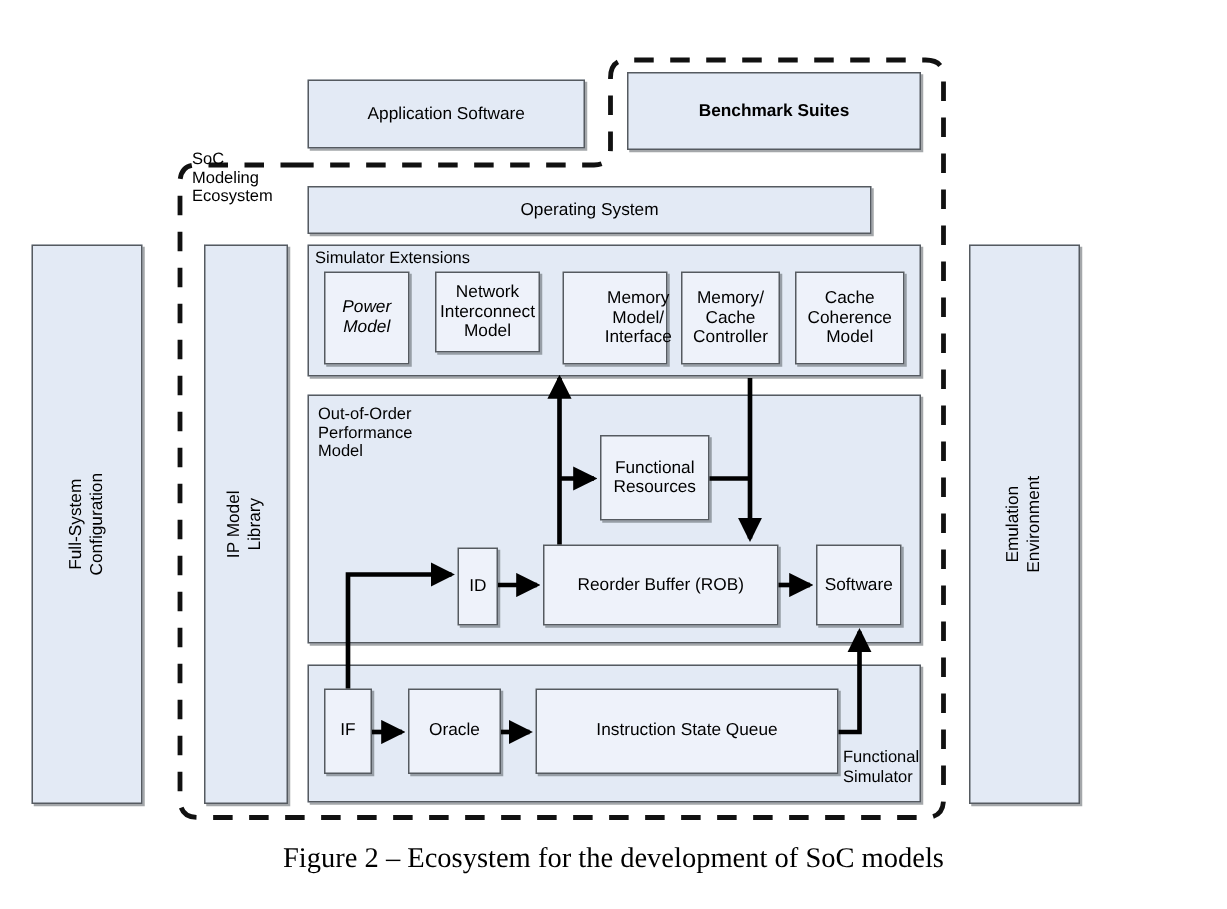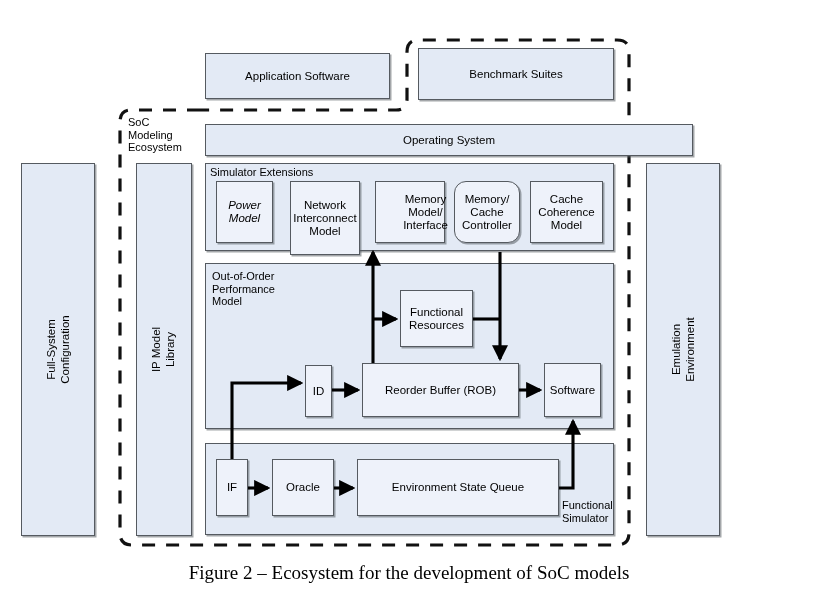--- a/index.html
+++ b/index.html
@@ -57,29 +57,29 @@
              Q 629 545 629 533
              L 629 51
              Q 629 40 617 40
              L 418 40
              Q 407 40 407 52
              L 407 99
              Q 407 110 396 110
              L 200 110 Z" fill="none" stroke="#111111" stroke-width="3.2" stroke-dasharray="13 11" stroke-linecap="butt"></path>
   </svg>
 
-  <div class="panel-label" style="left: 128px; top: 116px; width: 70px; white-space: pre-line;">SoC
+  <div class="panel-label" style="left: 128px; top: 100px; width: 70px; white-space: pre-line;">SoC
 Modeling
 Ecosystem</div>
 
   <div class="box" style="left:205px;top:53px;width:185px;height:46px;">Application Software</div>
 
-  <div class="box" style="left:418px;top:48px;width:196px;height:52px;">Benchmark Suites</div>
+  <div class="box" style="left:418px;top:48px;width:196px;height:52px;font-weight:bold;">Benchmark Suites</div>
 
-  <div class="box" style="left:205px;top:124px;width:488px;height:32px;">Operating System</div>
+  <div class="box" style="left:205px;top:124px;width:376px;height:32px;">Operating System</div>
 
   <div class="vbox" style="left:21px;top:163px;width:74px;height:373px;">
     <span style="white-space: pre-line;">Full-System
 Configuration</span>
   </div>
 
   <div class="vbox" style="left:136px;top:163px;width:56px;height:373px;">
     <span style="white-space: pre-line;">IP Model
 Library</span>
   </div>
@@ -87,27 +87,27 @@
   <div class="vbox" style="left:646px;top:163px;width:74px;height:373px;">
     <span style="white-space: pre-line;">Emulation
 Environment</span>
   </div>
 
   <div class="panel" style="left:205px;top:163px;width:409px;height:88px;"></div>
   <div class="panel-label" style="left:210px;top:166px;width:200px;">Simulator Extensions</div>
 
   <div class="box light" style="left: 216px; top: 181px; width: 57px; height: 62px; white-space: pre-line; font-style: italic;">Power
 Model</div>
-  <div class="box light" style="left: 290px; top: 181px; width: 70px; height: 74px; white-space: pre-line;">Network
+  <div class="box light" style="left: 290px; top: 181px; width: 70px; height: 54px; white-space: pre-line;">Network
 Interconnect
 Model</div>
   <div class="box light" style="left: 375px; top: 181px; width: 70px; height: 62px; white-space: pre-line; padding-left: 31px;">Memory
 Model/
 Interface</div>
-  <div class="box light" style="left: 454px; top: 181px; width: 66px; height: 62px; white-space: pre-line; border-radius: 12px;">Memory/
+  <div class="box light" style="left: 454px; top: 181px; width: 66px; height: 62px; white-space: pre-line;">Memory/
 Cache
 Controller</div>
   <div class="box light" style="left: 530px; top: 181px; width: 73px; height: 62px; white-space: pre-line;">Cache
 Coherence
 Model</div>
 
   <div class="panel" style="left:205px;top:263px;width:409px;height:166px;"></div>
   <div class="panel-label" style="left: 212px; top: 270px; width: 90px; white-space: pre-line;">Out-of-Order
 Performance
 Model</div>
@@ -122,21 +122,21 @@
   <div class="box light" style="left:544px;top:363px;width:57px;height:54px;">Software</div>
 
   <div class="panel" style="left:205px;top:443px;width:409px;height:92px;"></div>
   <div class="panel-label" style="left: 562px; top: 499px; width: 70px; text-align: left; white-space: pre-line;">Functional
 Simulator</div>
 
   <div class="box light" style="left:216px;top:459px;width:32px;height:57px;">IF</div>
 
   <div class="box light" style="left:272px;top:459px;width:62px;height:57px;">Oracle</div>
 
-  <div class="box light" style="left:357px;top:459px;width:202px;height:57px;">Environment State Queue</div>
+  <div class="box light" style="left:357px;top:459px;width:202px;height:57px;">Instruction State Queue</div>
 
   <svg id="wires" viewBox="0 0 818 606">
     <defs>
       <marker id="ah" viewBox="0 0 10 10" refX="8.6" refY="5" markerWidth="5.2" markerHeight="5.2" orient="auto-start-reverse">
         <path d="M 0 0 L 10 5 L 0 10 z" fill="#000"></path>
       </marker>
     </defs>
     <g stroke="#000" stroke-width="3.1" fill="none" stroke-linecap="butt">
 
       <path d="M 373 363 L 373 252" marker-end="url(#ah)"></path>

